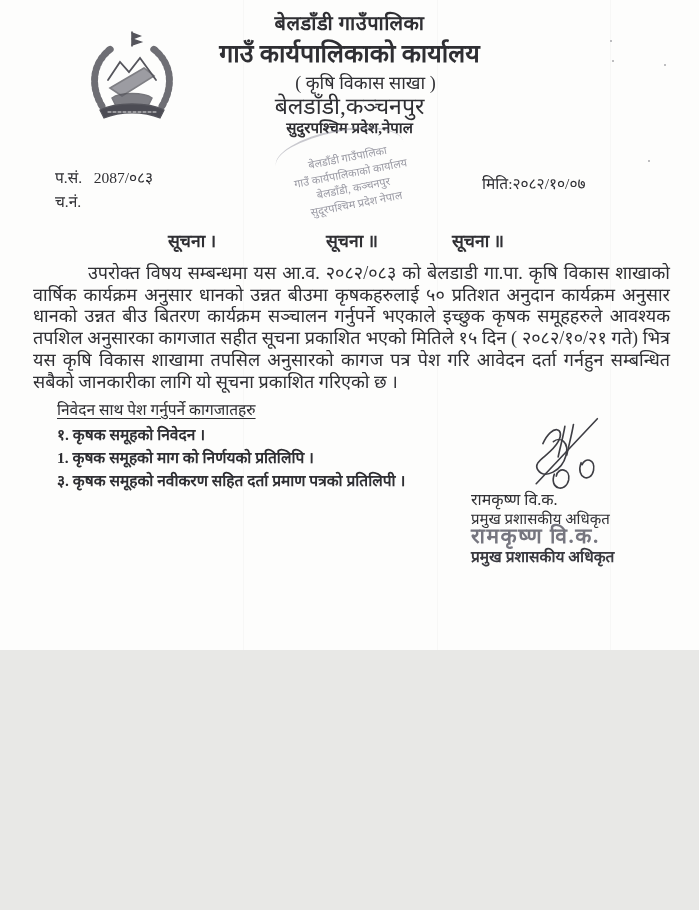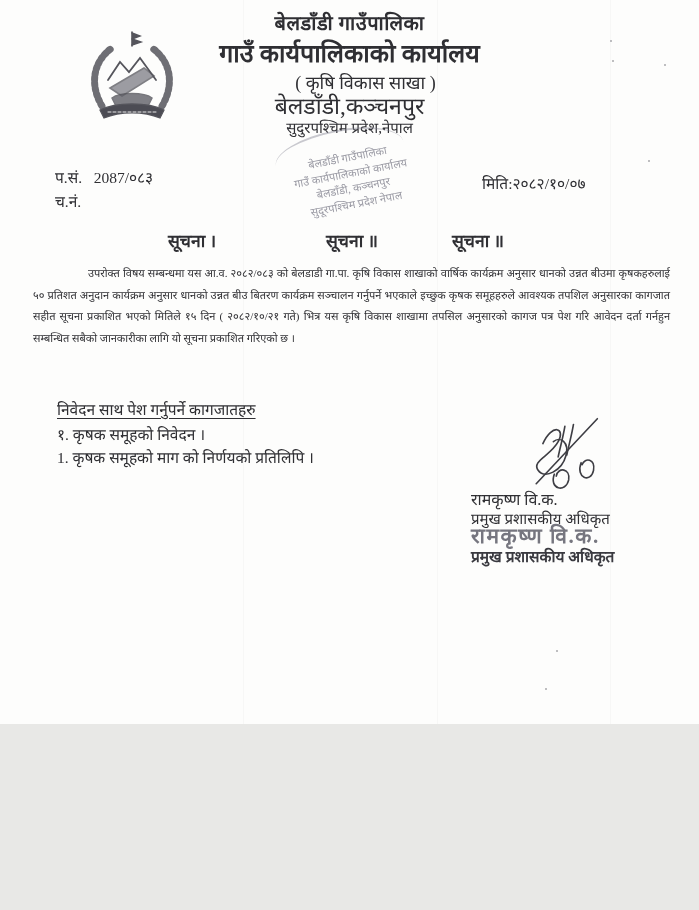--- a/index.html
+++ b/index.html
@@ -1,32 +1,32 @@
 <!DOCTYPE html>
 <html><head>
 <meta charset="utf-8">
 <style>
   html,body{margin:0;padding:0;background:#e8e8e6;}
   .page{
-    position:relative;width:699px;height:724px;margin:0 auto;
+    position:relative;width:699px;height:650px;margin:0 auto;
     background:#fdfdfc;overflow:hidden;
     font-family:"Liberation Serif","DejaVu Serif",serif;
     color:#2f2f33;
   }
   
   .streak{position:absolute;top:0;bottom:0;width:1px;background:rgba(60,60,70,.03);}
   .speck{position:absolute;width:2px;height:2px;border-radius:50%;background:#a9a9ad;}
 
   
   .hdr{position:absolute;left:0;top:10px;width:699px;text-align:center;}
   .hdr .l1{font-size:20px;font-weight:bold;line-height:27px;letter-spacing:.5px;}
   .hdr .l2{font-size:25px;font-weight:bold;line-height:34px;}
   .hdr .l3{font-size:18px;line-height:24px;padding-left:32px;}
   .hdr .l4{font-size:23px;font-weight:normal;line-height:23px;}
-  .hdr .l5{font-size:15px;font-weight:normal;line-height:20px;}
+  .hdr .l5{font-size:15px;font-weight:bold;line-height:20px;}
 
   .emblem{position:absolute;left:82px;top:28px;width:100px;height:100px;}
 
   
   .cstamp{
     position:absolute;left:252px;top:150px;width:200px;
     transform:rotate(-11deg);
     color:#8f8f9a;font-size:11px;line-height:15.5px;text-align:center;
     opacity:.9;
   }
@@ -40,26 +40,26 @@
   .date{position:absolute;left:444px;top:172px;font-size:15.5px;margin-left:38px;}
 
   .notice-row{position:absolute;left:0;top:228px;width:699px;height:26px;font-weight:bold;font-size:17.5px;}
   .notice-row span{position:absolute;}
   .notice-1{left:168px;}
   .notice-2{left:326px;}
   .notice-3{left:452px;}
 
   .body-par{
     position:absolute;left:33px;top:263px;width:637px;
-    font-size:11px;line-height:21.7px;text-align:justify;text-indent:55px;
+    font-size:18px;line-height:21.7px;text-align:justify;text-indent:55px;
   }
 
   .attach{position:absolute;left:57px;top:399px;font-size:15.5px;}
   .attach .head{text-decoration:underline;text-underline-offset:3px;line-height:22px;}
-  .attach ul{margin:2px 16px 0 0;padding:0;list-style:none;}
+  .attach ul{margin:2px 16px 0 0;padding:0;list-style:none;font-weight:bold;}
   .attach li{line-height:23.2px;}
 
   .sig-svg{position:absolute;left:503px;top:413px;width:118px;height:86px;}
   .sig-block{position:absolute;left:471px;top:490px;width:236px;text-align:left;}
   .sig-name{font-size:16px;line-height:20px;}
   .sig-title{font-size:15px;line-height:19px;}
   .stamp-name{
     font-size:21px;font-weight:bold;line-height:22px;letter-spacing:1.5px;
     color:#5f5f6a;opacity:.85;margin-top:-4px;
     filter:blur(.3px);
@@ -135,20 +135,21 @@
     <span class="notice-3">सूचना ॥</span>
   </div>
 
   <div class="body-par">उपरोक्त विषय सम्बन्धमा यस आ.व. २०८२/०८३ को बेलडाडी गा.पा. कृषि विकास शाखाको वार्षिक कार्यक्रम अनुसार धानको उन्नत बीउमा कृषकहरुलाई ५० प्रतिशत अनुदान कार्यक्रम अनुसार धानको उन्नत बीउ बितरण कार्यक्रम सञ्चालन गर्नुपर्ने भएकाले इच्छुक कृषक समूहहरुले आवश्यक तपशिल अनुसारका कागजात सहीत सूचना प्रकाशित भएको मितिले १५ दिन ( २०८२/१०/२१ गते) भित्र यस कृषि विकास शाखामा तपसिल अनुसारको कागज पत्र पेश गरि आवेदन दर्ता गर्नहुन सम्बन्धित सबैको जानकारीका लागि यो सूचना प्रकाशित गरिएको छ ।</div>
 
   <div class="attach">
     <div class="head">निवेदन साथ पेश गर्नुपर्ने कागजातहरु</div>
     <ul>
       <li>१. कृषक समूहको निवेदन ।</li>
       <li>1. कृषक समूहको माग को निर्णयको प्रतिलिपि  ।</li>
+      <li>३. कृषक समूहको नवीकरण सहित दर्ता प्रमाण पत्रको प्रतिलिपी ।</li>
     </ul>
   </div>
 
   <svg class="sig-svg" viewBox="0 0 120 90">
     <g fill="none" stroke="#3e3e44" stroke-width="1.7" stroke-linecap="round">
       <path d="M40,32 C50,10 64,16 56,30 C48,45 28,50 35,60 C42,70 60,60 64,45 C68,30 58,24 51,30"></path>
       <path d="M97,6 L33,74"></path>
       <path d="M63,14 C61,26 58,36 56,46"></path>
       <path d="M72,12 C70,24 67,34 65,44"></path>
       <path d="M52,64 C46,80 64,84 67,70 C69,58 56,56 54,66"></path>

